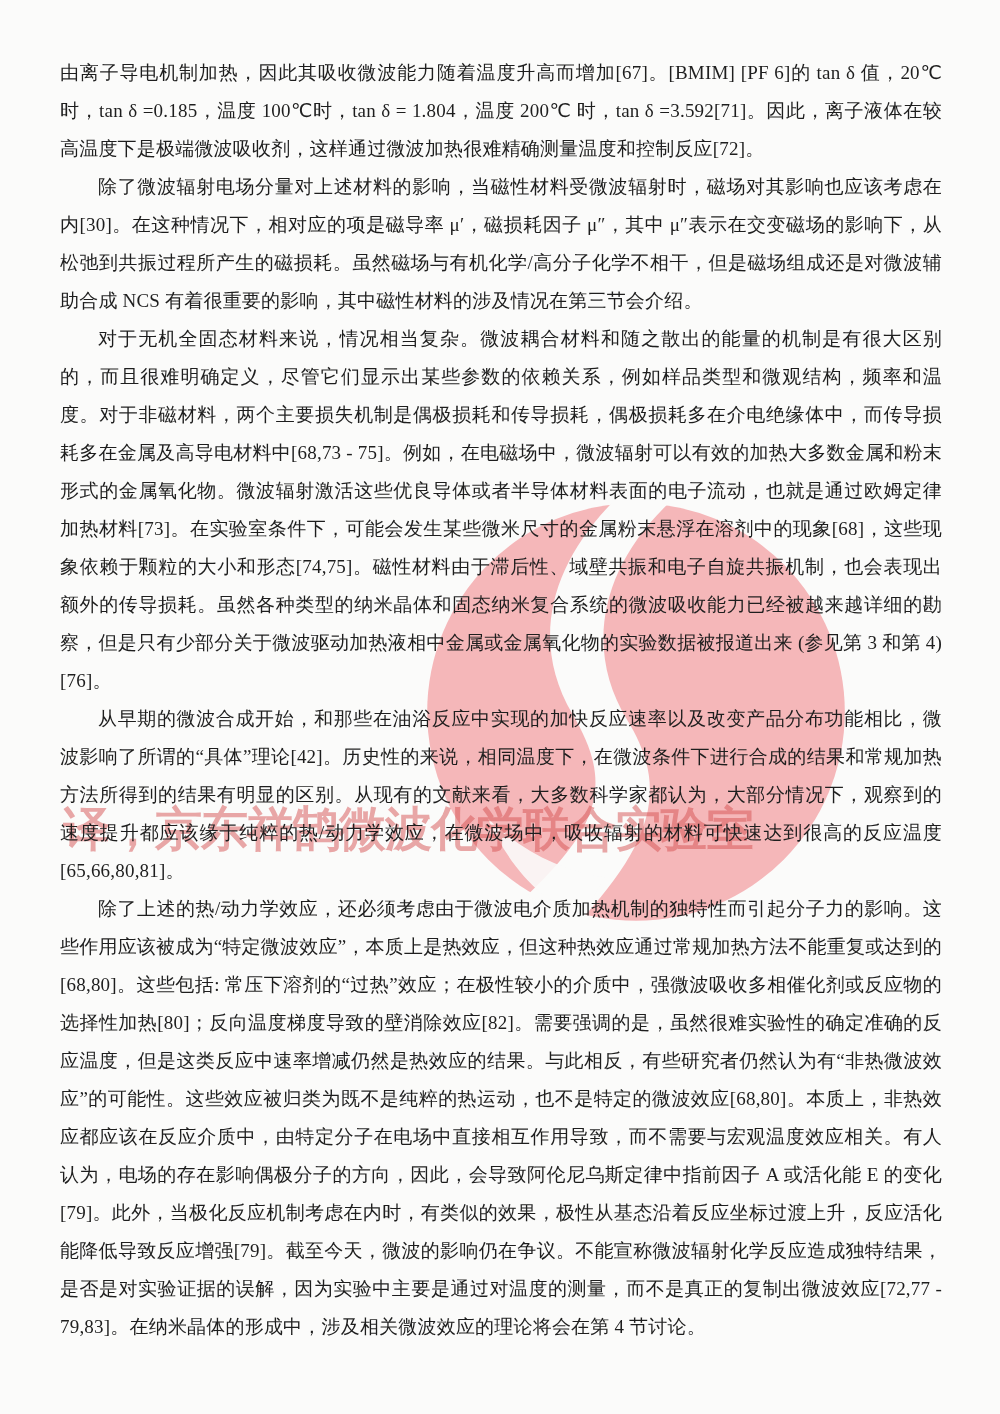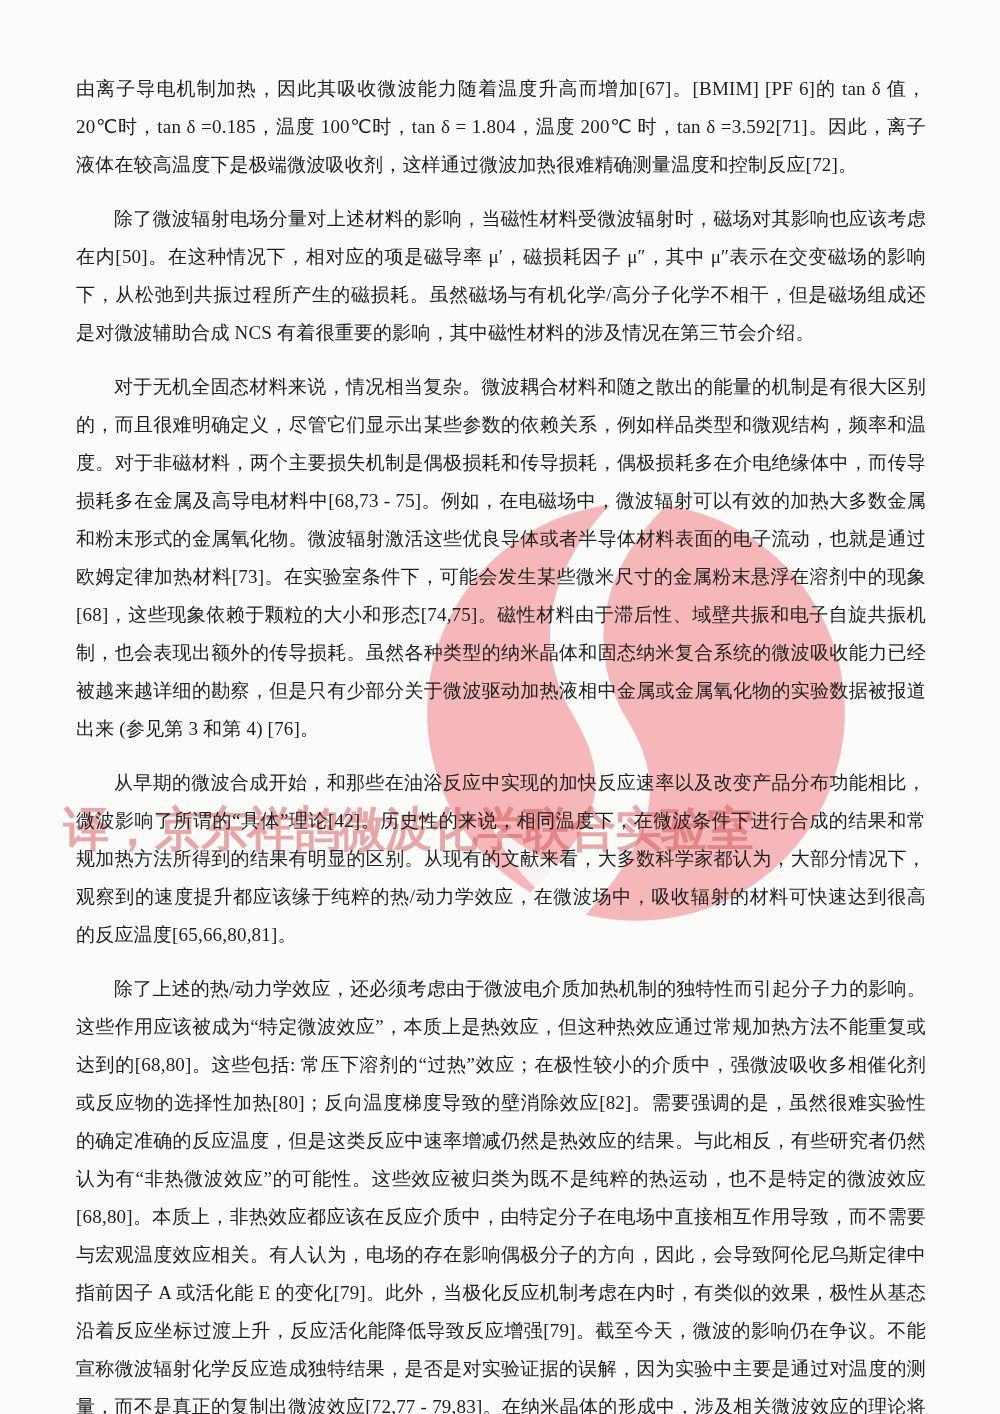--- a/index.html
+++ b/index.html
@@ -11,21 +11,21 @@
     font-family:"Liberation Serif","DejaVu Sans",serif;
     color:#1e1e1e;
   }
   .content{
     position:absolute;left:60px;top:54px;width:882px;
     z-index:2;
     font-size:19px;line-height:38px;
     text-align:justify;
     letter-spacing:0.2px;
   }
-  .content p{margin:16px;text-indent:2em;}
+  .content p{margin:0;text-indent:2em;}
   .content p.cont{text-indent:0;}
   
   .wm-logo{
     position:absolute;left:424px;top:500px;width:424px;height:424px;
     z-index:1;opacity:0.9;
   }
   .wm-text{
     position:absolute;left:63px;top:794px;width:890px;height:70px;
     z-index:1;
     font-family:"Liberation Sans","DejaVu Sans",sans-serif;
@@ -49,20 +49,20 @@
       C 168,306 178,266 140,202
       C 98,130 122,56 184,-4
       Z"></path>
     <path fill="#fbfbfa" d="M60,300 C 90,330 130,350 170,356 L 150,392 C 110,380 80,345 60,300 Z" opacity="0.9"></path>
   </svg>
 
   <div class="wm-text">译，京东祥鹄微波化学联合实验室</div>
 
   <div class="content">
     <p class="cont">由离子导电机制加热，因此其吸收微波能力随着温度升高而增加[67]。[BMIM] [PF 6]的 tan δ 值，20℃时，tan δ =0.185，温度 100℃时，tan δ = 1.804，温度 200℃ 时，tan δ =3.592[71]。因此，离子液体在较高温度下是极端微波吸收剂，这样通过微波加热很难精确测量温度和控制反应[72]。</p>
-    <p>除了微波辐射电场分量对上述材料的影响，当磁性材料受微波辐射时，磁场对其影响也应该考虑在内[50]。在这种情况下，相对应的项是磁导率 μ′，磁损耗因子 μ″，其中 μ″表示在交变磁场的影响下，从松弛到共振过程所产生的磁损耗。虽然磁场与有机化学/高分子化学不相干，但是磁场组成还是对微波辅助合成 NCS 有着很重要的影响，其中磁性材料的涉及情况在第三节会介绍。</p>
+    <p>除了微波辐射电场分量对上述材料的影响，当磁性材料受微波辐射时，磁场对其影响也应该考虑在内[30]。在这种情况下，相对应的项是磁导率 μ′，磁损耗因子 μ″，其中 μ″表示在交变磁场的影响下，从松弛到共振过程所产生的磁损耗。虽然磁场与有机化学/高分子化学不相干，但是磁场组成还是对微波辅助合成 NCS 有着很重要的影响，其中磁性材料的涉及情况在第三节会介绍。</p>
     <p>对于无机全固态材料来说，情况相当复杂。微波耦合材料和随之散出的能量的机制是有很大区别的，而且很难明确定义，尽管它们显示出某些参数的依赖关系，例如样品类型和微观结构，频率和温度。对于非磁材料，两个主要损失机制是偶极损耗和传导损耗，偶极损耗多在介电绝缘体中，而传导损耗多在金属及高导电材料中[68,73 - 75]。例如，在电磁场中，微波辐射可以有效的加热大多数金属和粉末形式的金属氧化物。微波辐射激活这些优良导体或者半导体材料表面的电子流动，也就是通过欧姆定律加热材料[73]。在实验室条件下，可能会发生某些微米尺寸的金属粉末悬浮在溶剂中的现象[68]，这些现象依赖于颗粒的大小和形态[74,75]。磁性材料由于滞后性、域壁共振和电子自旋共振机制，也会表现出额外的传导损耗。虽然各种类型的纳米晶体和固态纳米复合系统的微波吸收能力已经被越来越详细的勘察，但是只有少部分关于微波驱动加热液相中金属或金属氧化物的实验数据被报道出来 (参见第 3 和第 4) [76]。</p>
     <p>从早期的微波合成开始，和那些在油浴反应中实现的加快反应速率以及改变产品分布功能相比，微波影响了所谓的“具体”理论[42]。历史性的来说，相同温度下，在微波条件下进行合成的结果和常规加热方法所得到的结果有明显的区别。从现有的文献来看，大多数科学家都认为，大部分情况下，观察到的速度提升都应该缘于纯粹的热/动力学效应，在微波场中，吸收辐射的材料可快速达到很高的反应温度[65,66,80,81]。</p>
     <p>除了上述的热/动力学效应，还必须考虑由于微波电介质加热机制的独特性而引起分子力的影响。这些作用应该被成为“特定微波效应”，本质上是热效应，但这种热效应通过常规加热方法不能重复或达到的[68,80]。这些包括: 常压下溶剂的“过热”效应；在极性较小的介质中，强微波吸收多相催化剂或反应物的选择性加热[80]；反向温度梯度导致的壁消除效应[82]。需要强调的是，虽然很难实验性的确定准确的反应温度，但是这类反应中速率增减仍然是热效应的结果。与此相反，有些研究者仍然认为有“非热微波效应”的可能性。这些效应被归类为既不是纯粹的热运动，也不是特定的微波效应[68,80]。本质上，非热效应都应该在反应介质中，由特定分子在电场中直接相互作用导致，而不需要与宏观温度效应相关。有人认为，电场的存在影响偶极分子的方向，因此，会导致阿伦尼乌斯定律中指前因子 A 或活化能 E 的变化[79]。此外，当极化反应机制考虑在内时，有类似的效果，极性从基态沿着反应坐标过渡上升，反应活化能降低导致反应增强[79]。截至今天，微波的影响仍在争议。不能宣称微波辐射化学反应造成独特结果，是否是对实验证据的误解，因为实验中主要是通过对温度的测量，而不是真正的复制出微波效应[72,77 - 79,83]。在纳米晶体的形成中，涉及相关微波效应的理论将会在第 4 节讨论。</p>
 
   </div>
 
 </div>
 
 </body></html>

